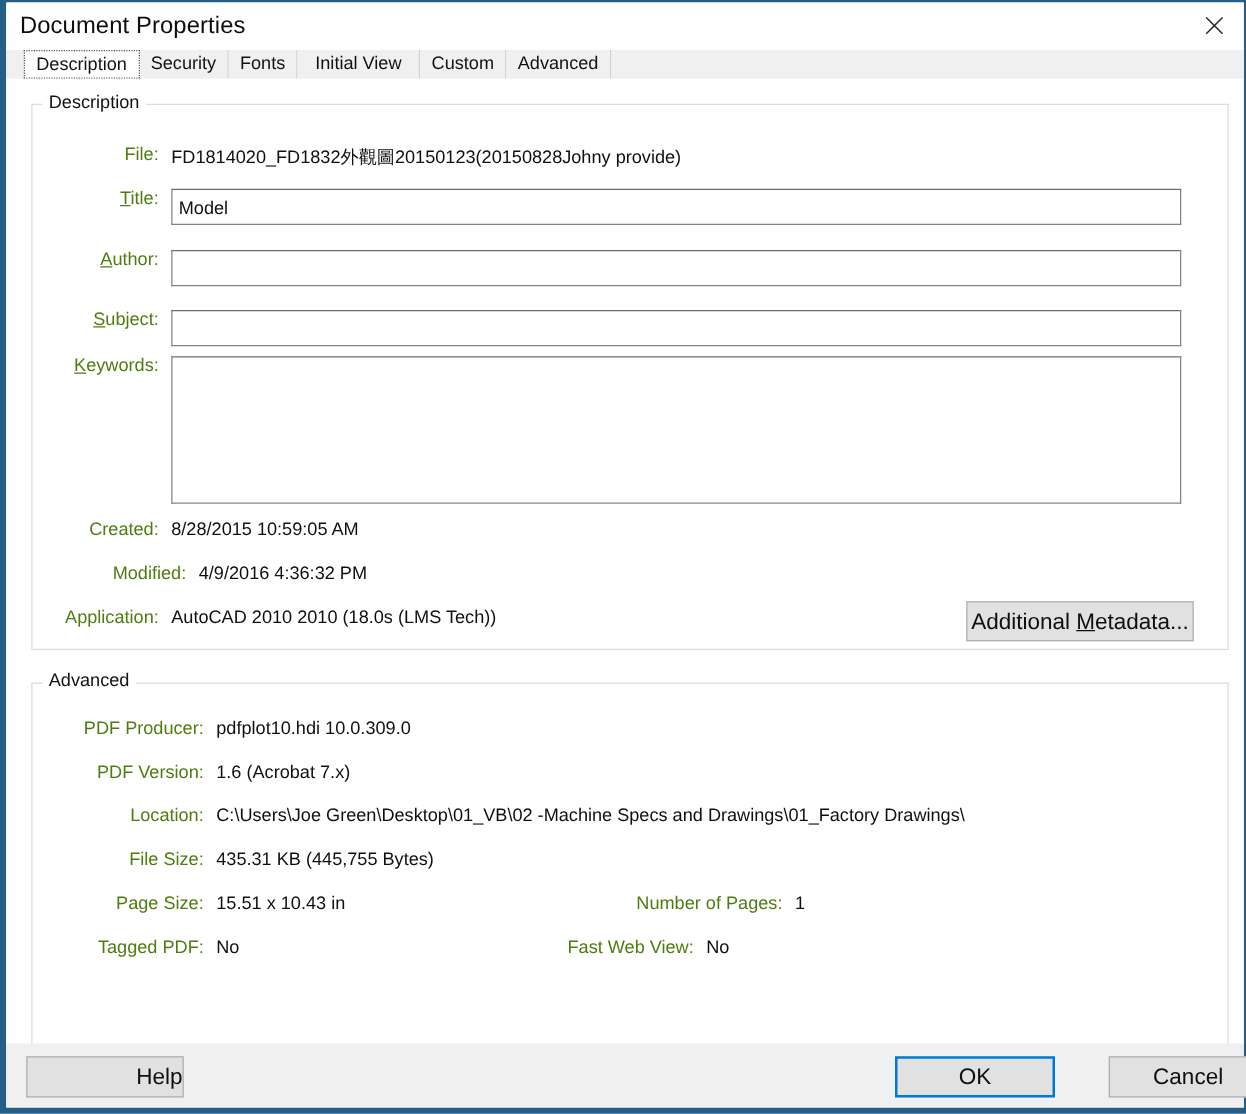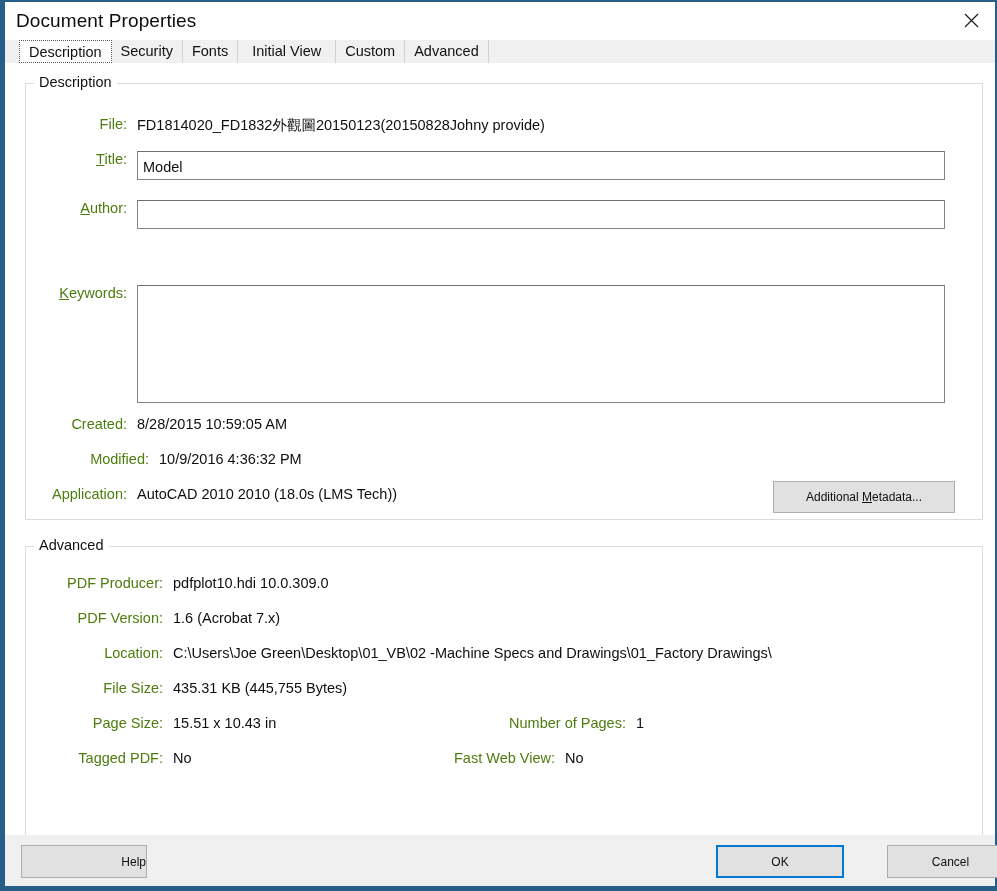--- a/index.html
+++ b/index.html
@@ -175,21 +175,21 @@
     padding-top: 4px;
     line-height: 19px;
   }
 
   
   .btn {
     box-sizing: border-box;
     background: #e1e1e1;
     border: 1px solid #adadad;
     font-family: "Liberation Sans", sans-serif;
-    font-size: 12px;
+    font-size: 18px;
     color: #0f0f0f;
     text-align: center;
     cursor: default;
     display: flex;
     align-items: center;
     justify-content: center;
   }
   .btn u { text-decoration: underline; }
   .btn.default {
     border: 2px solid #0078d7;
@@ -289,34 +289,38 @@
     <div class="row" style="left:20px; top:88px; width:940px;">
       <span class="lbl"><u>T</u><span>itle:</span></span>
       <input class="tinput" style="width: 808px;" type="text" value="Model">
     </div>
 
     <div class="row" style="left:20px; top:137px; width:940px;">
       <span class="lbl"><u>A</u><span>uthor:</span></span>
       <input class="tinput" style="width: 808px;" type="text" value="">
     </div>
 
+    <div class="row" style="left:20px; top:185px; width:940px;">
+      <span class="lbl"><u>S</u><span>ubject:</span></span>
+      <input class="tinput" style="width: 808px;" type="text" value="">
+    </div>
 
     <div class="row" style="left:20px; top:222px; width:940px;">
       <span class="lbl"><u>K</u><span>eywords:</span></span>
       <textarea class="tinput" style="width: 808px; height: 118px;"></textarea>
     </div>
 
     <div class="row" style="left:20px; top:353px; width:700px;align-items:flex-end;">
       <span class="lbl">Created:</span>
       <span class="val">8/28/2015 10:59:05 AM</span>
     </div>
 
     <div class="row" style="left:20px; top:388px; width:700px;margin-left:22px;">
       <span class="lbl">Modified:</span>
-      <span class="val">10/9/2016 4:36:32 PM</span>
+      <span class="val">4/9/2016 4:36:32 PM</span>
     </div>
 
     <div class="row" style="left:20px; top:423px; width:700px;">
       <span class="lbl">Application:</span>
       <span class="val">AutoCAD 2010 2010 (18.0s (LMS Tech))</span>
     </div>
 
     <div class="btn" id="btn-additional-metadata">
       <span><span>Additional </span><u>M</u><span>etadata...</span></span>
     </div>

